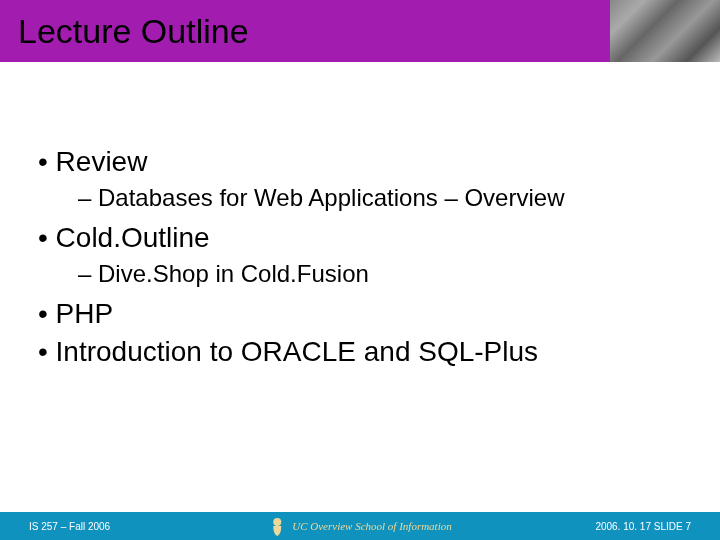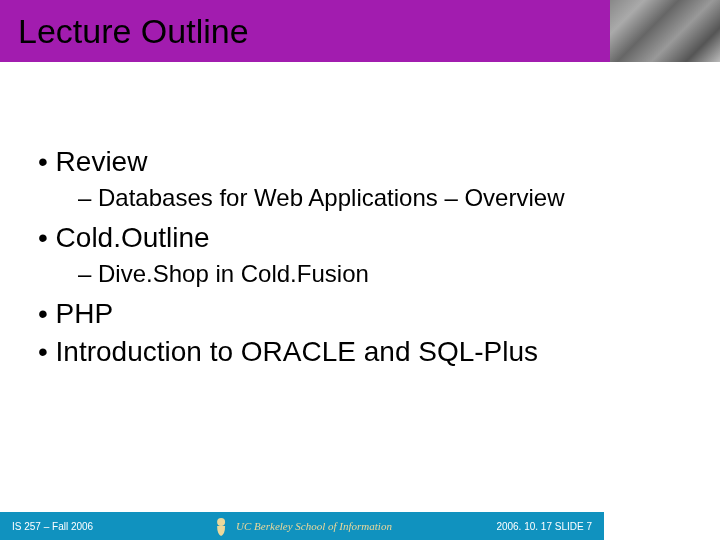--- a/index.html
+++ b/index.html
@@ -53,27 +53,27 @@
     margin-bottom: 10px;
     padding-left: 48px;
   }
   .bullet-2::before {
     content: "– ";
   }
   .footer {
     position: absolute;
     bottom: 0;
     left: 0;
-    width: 604px;
+    width: 720px;
     height: 28px;
     background: #1092bf;
     display: flex;
     align-items: center;
     justify-content: space-between;
-    padding: 0 12px;
+    padding: 0 29px;
   }
   .footer-left {
     font-size: 10px;
     color: #fff;
   }
   .footer-center {
     position: absolute;
     left: 50%;
     transform: translateX(-50%);
     display: flex;
@@ -116,16 +116,16 @@
 
 <div class="footer">
   <div class="footer-left">IS 257 – Fall 2006</div>
   <div class="footer-center">
     <div class="footer-logo">
       <svg width="18" height="20" viewBox="0 0 18 20">
         <circle cx="9" cy="6" r="4" fill="#ecd89a"></circle>
         <path d="M5 10 Q5 18 9 20 Q13 18 13 10 Z" fill="#ecd89a"></path>
       </svg>
     </div>
-    <div class="footer-school">UC Berkeley School of Information</div>
+    <div class="footer-school">UC Overview School of Information</div>
   </div>
   <div class="footer-right">2006. 10. 17 SLIDE 7</div>
 </div>
 
 </body></html>

